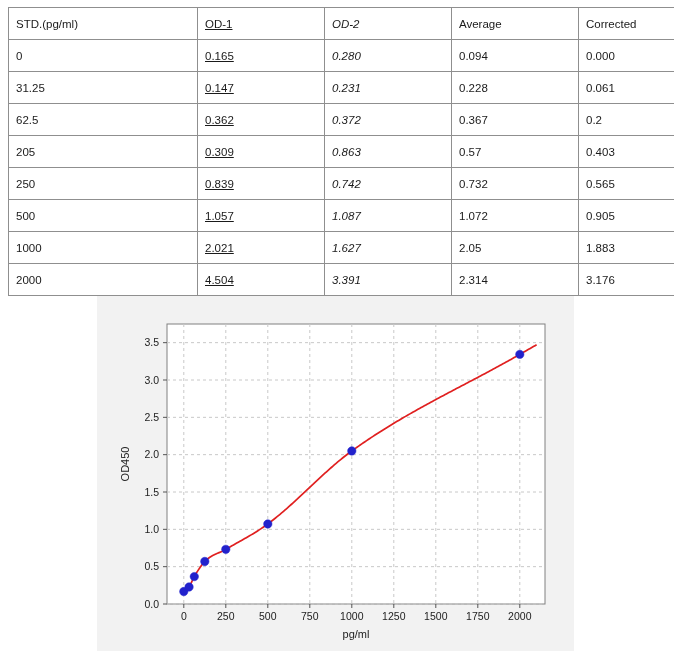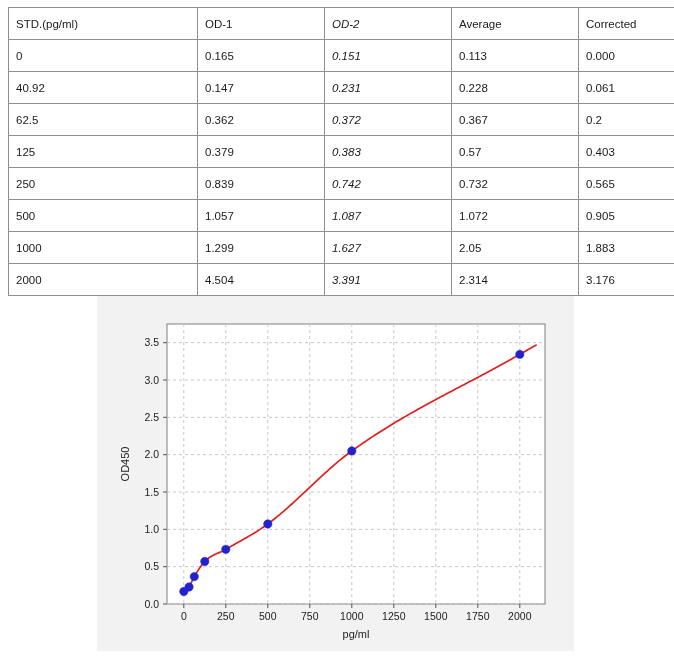--- a/index.html
+++ b/index.html
@@ -27,21 +27,21 @@
   .std-table td {
     border: 1px solid #8f8f8f;
     height: 31px;
     padding: 0 0 0 7px;
     vertical-align: middle;
     font-weight: normal;
     white-space: nowrap;
     overflow: hidden;
   }
   .col-0 { width: 181px; }
-  .col-1 { width: 119px; }
+  .col-1 { width: 119px; text-decoration: underline; }
   .col-2 { width: 119px; font-style: italic; }
   .col-3 { width: 119px; }
   .col-4 { width: 119px; }
 
   
   .chart-panel {
     position: absolute;
     left: 97px;
     top: 296px;
     width: 477px;
@@ -64,62 +64,62 @@
     <tr>
       <td class="col-0">STD.(pg/ml)</td>
       <td class="col-1">OD-1</td>
       <td class="col-2">OD-2</td>
       <td class="col-3">Average</td>
       <td class="col-4">Corrected</td>
     </tr>
     <tr>
       <td class="col-0">0</td>
       <td class="col-1">0.165</td>
-      <td class="col-2">0.151</td>
-      <td class="col-3">0.113</td>
+      <td class="col-2">0.280</td>
+      <td class="col-3">0.094</td>
       <td class="col-4">0.000</td>
     </tr>
     <tr>
-      <td class="col-0">40.92</td>
+      <td class="col-0">31.25</td>
       <td class="col-1">0.147</td>
       <td class="col-2">0.231</td>
       <td class="col-3">0.228</td>
       <td class="col-4">0.061</td>
     </tr>
     <tr>
       <td class="col-0">62.5</td>
       <td class="col-1">0.362</td>
       <td class="col-2">0.372</td>
       <td class="col-3">0.367</td>
       <td class="col-4">0.2</td>
     </tr>
     <tr>
-      <td class="col-0">125</td>
-      <td class="col-1">0.379</td>
-      <td class="col-2">0.383</td>
+      <td class="col-0">205</td>
+      <td class="col-1">0.309</td>
+      <td class="col-2">0.863</td>
       <td class="col-3">0.57</td>
       <td class="col-4">0.403</td>
     </tr>
     <tr>
       <td class="col-0">250</td>
       <td class="col-1">0.839</td>
       <td class="col-2">0.742</td>
       <td class="col-3">0.732</td>
       <td class="col-4">0.565</td>
     </tr>
     <tr>
       <td class="col-0">500</td>
       <td class="col-1">1.057</td>
       <td class="col-2">1.087</td>
       <td class="col-3">1.072</td>
       <td class="col-4">0.905</td>
     </tr>
     <tr>
       <td class="col-0">1000</td>
-      <td class="col-1">1.299</td>
+      <td class="col-1">2.021</td>
       <td class="col-2">1.627</td>
       <td class="col-3">2.05</td>
       <td class="col-4">1.883</td>
     </tr>
     <tr>
       <td class="col-0">2000</td>
       <td class="col-1">4.504</td>
       <td class="col-2">3.391</td>
       <td class="col-3">2.314</td>
       <td class="col-4">3.176</td>

